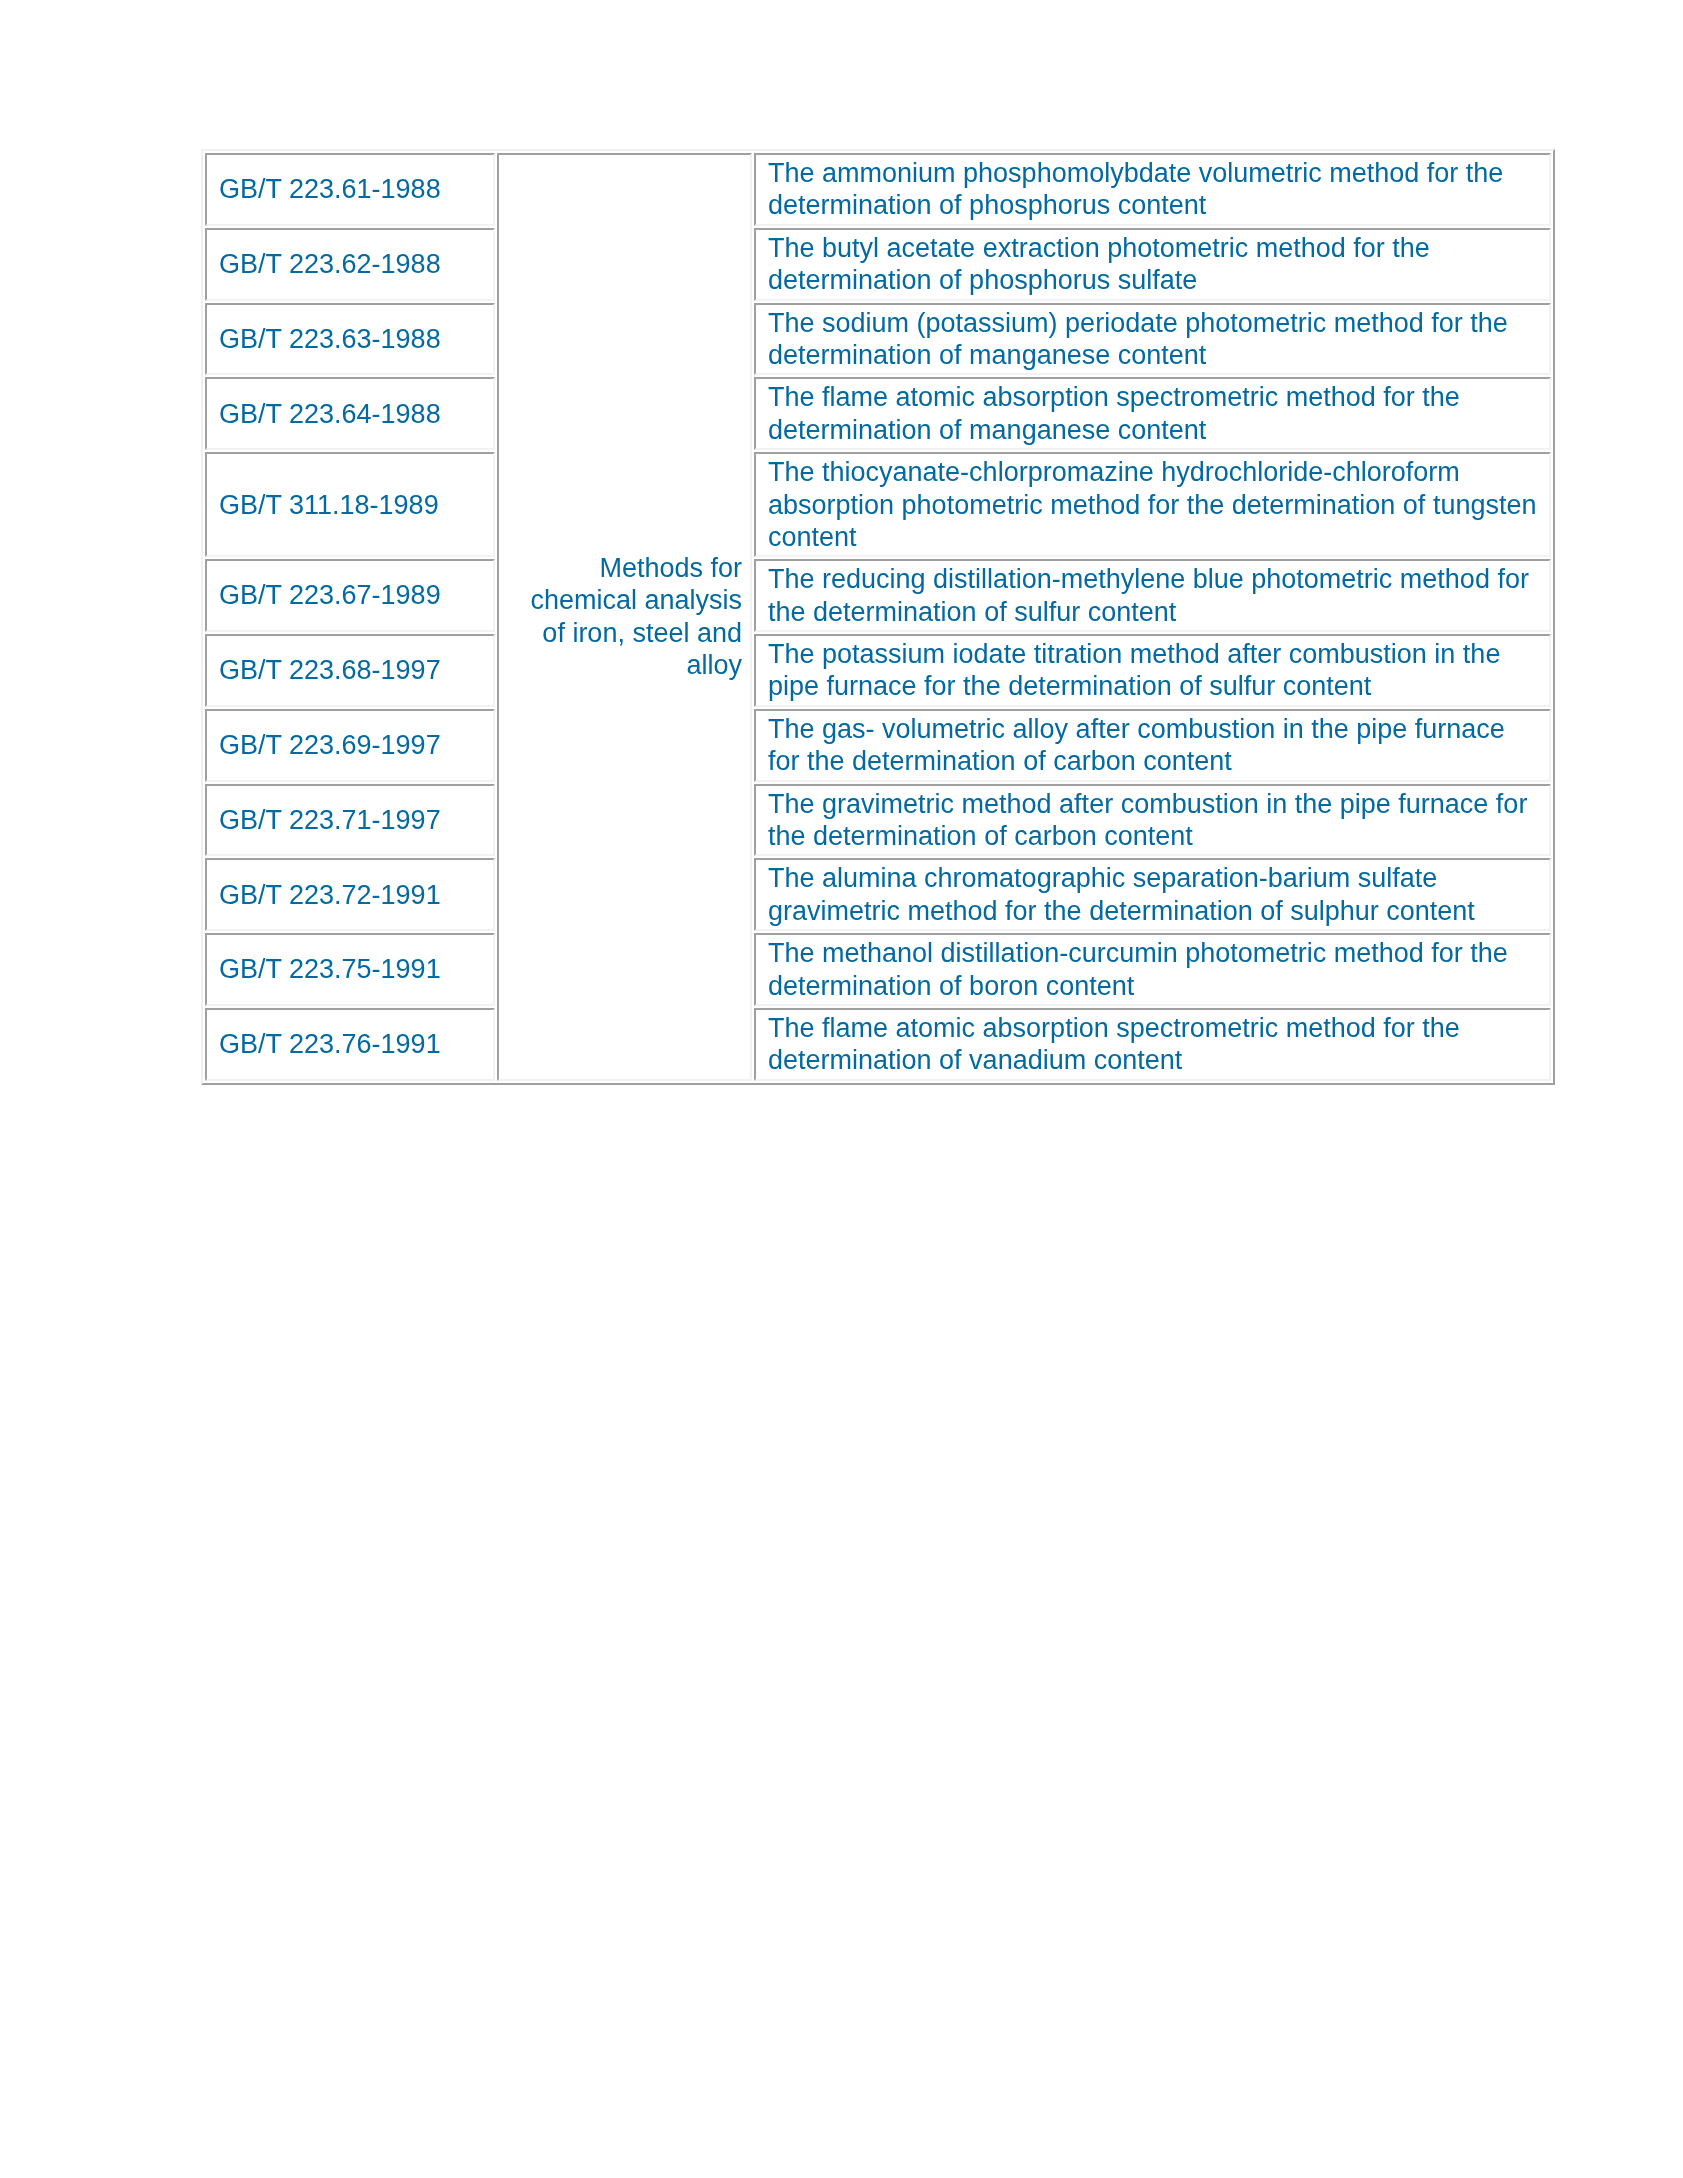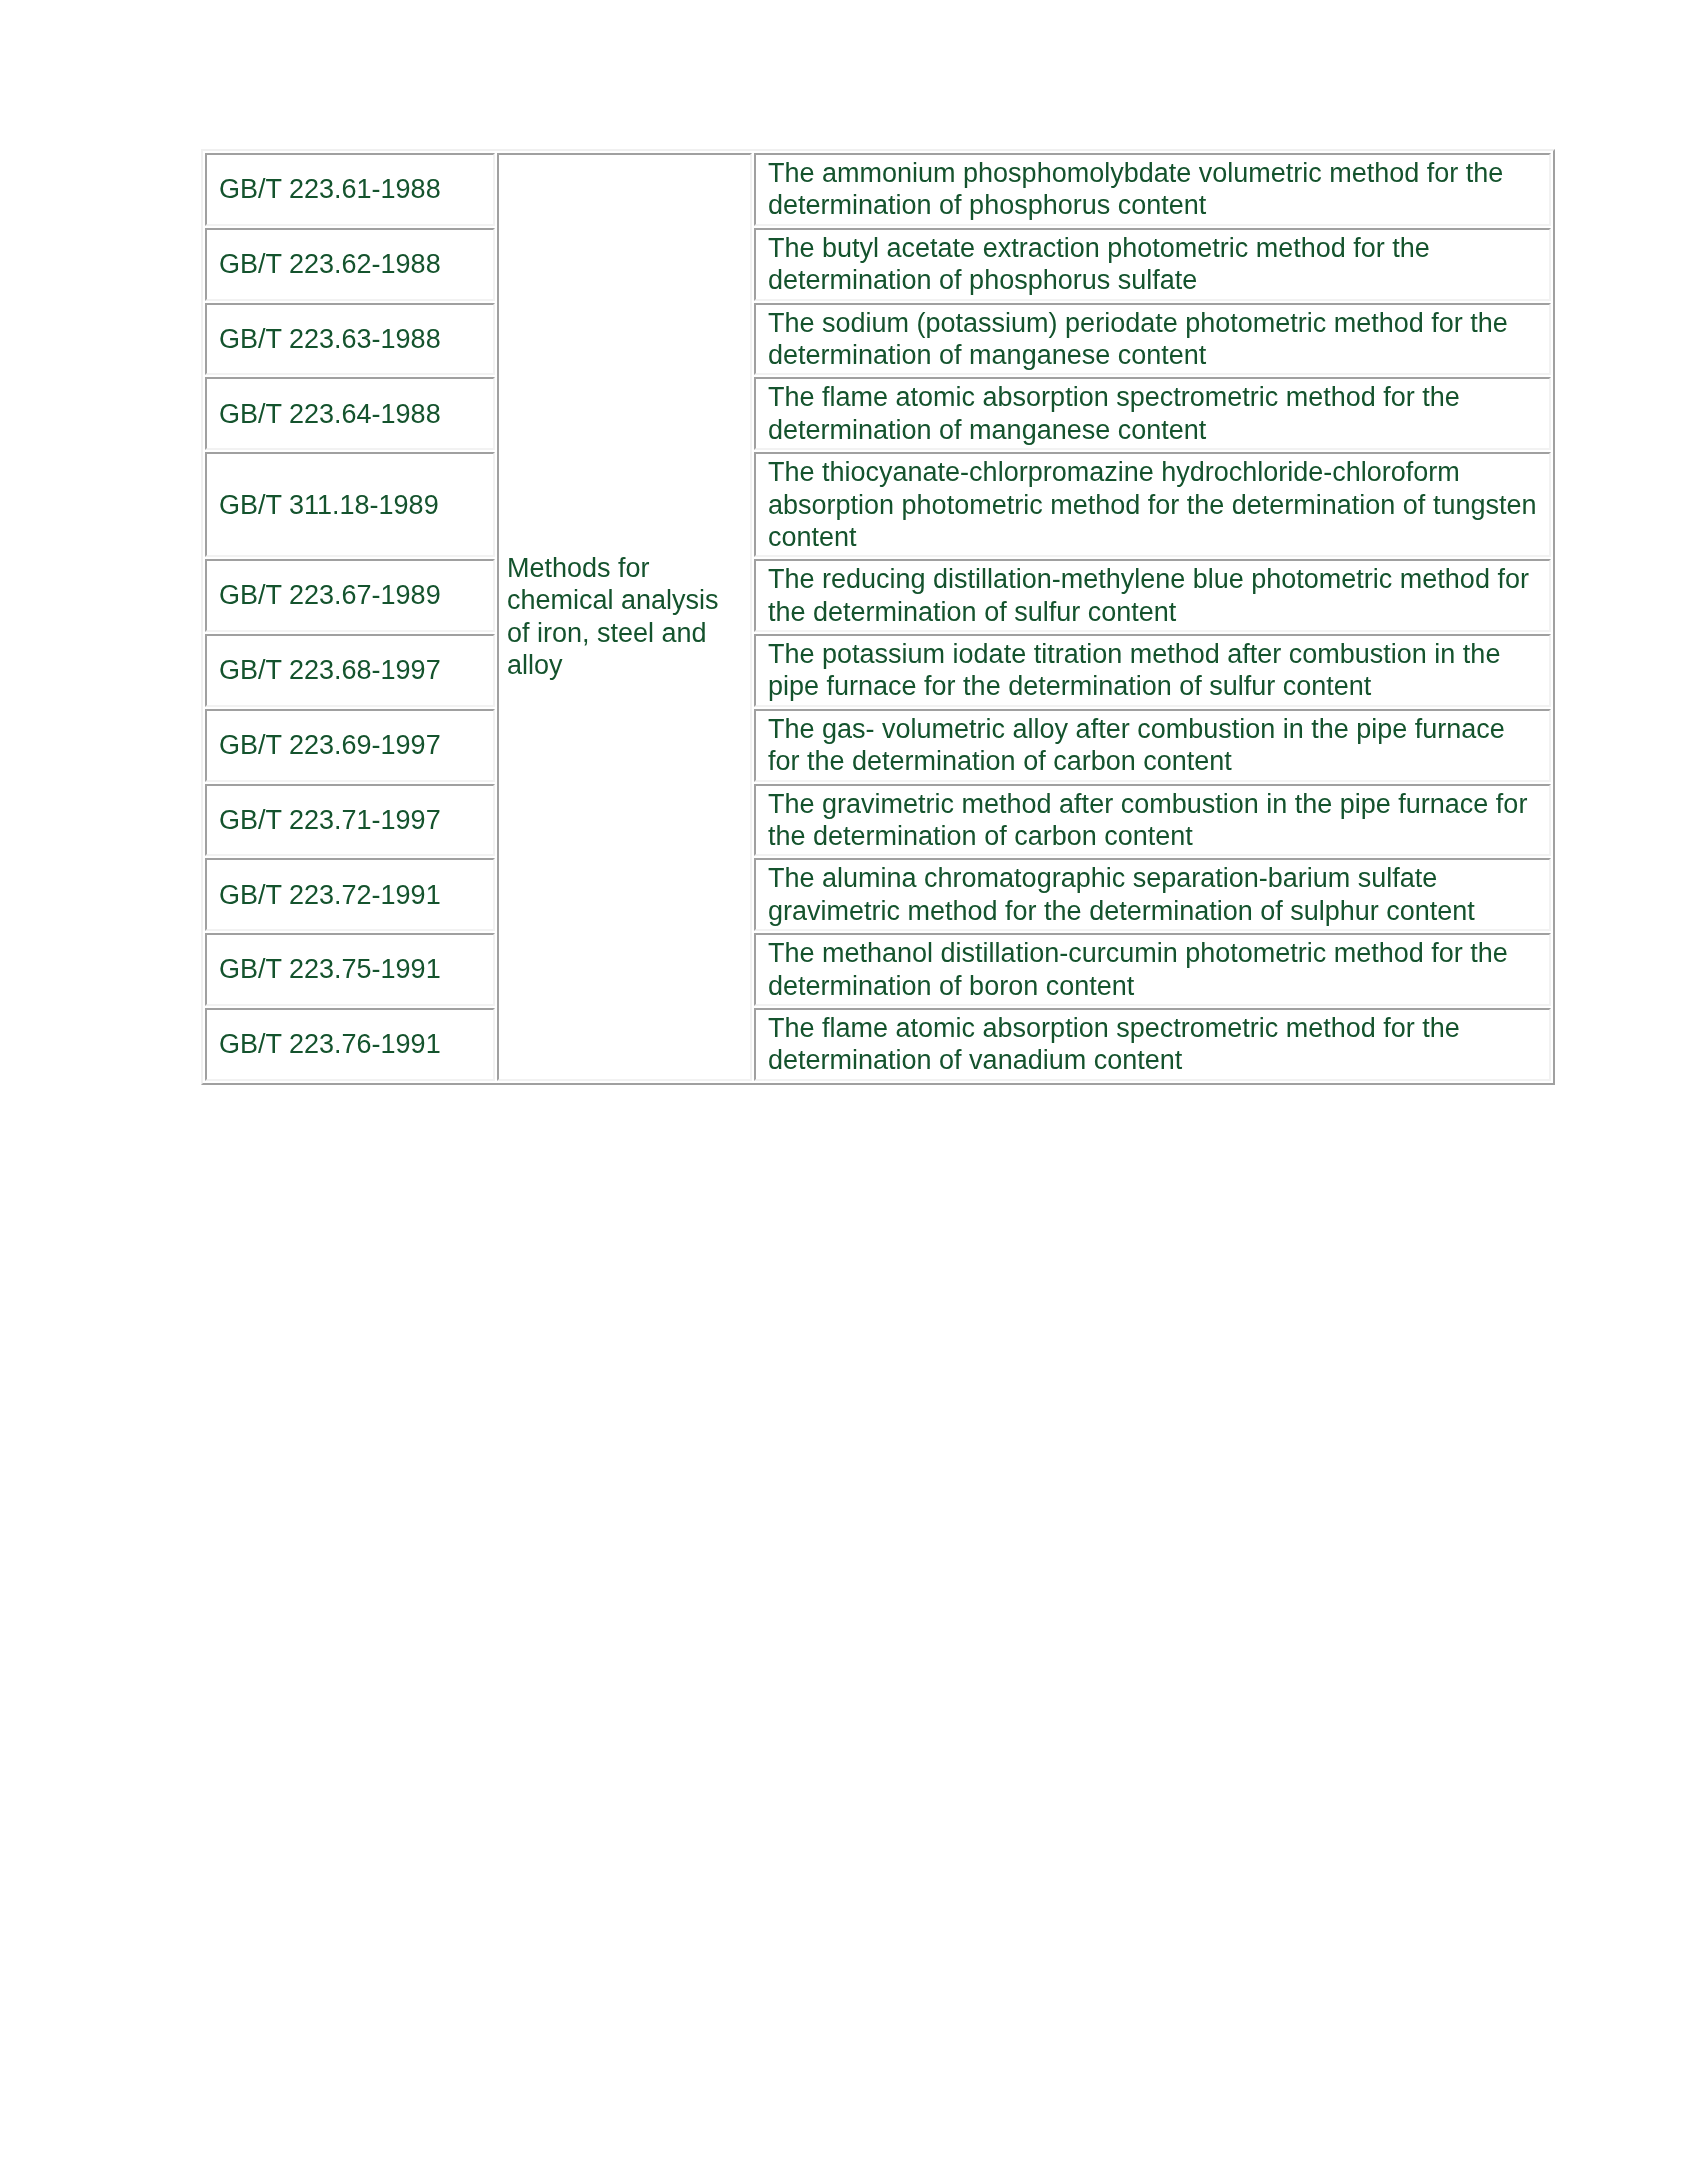--- a/index.html
+++ b/index.html
@@ -19,37 +19,37 @@
     top: 149px;
     width: 1214px;
     table-layout: fixed;
     border-collapse: separate;
     border-spacing: 2px;
     
     border: 2px solid;
     border-color: #f0f0f0 #a0a0a0 #a0a0a0 #f0f0f0;
     font-size: 27px;
     line-height: 1.2;
-    color: #14532d;
+    color: #0369a1;
   }
   td {
     box-sizing: border-box;
     
     border: 2px solid;
     border-color: #a0a0a0 #f2f2f2 #f2f2f2 #a0a0a0;
     vertical-align: middle;
     padding: 2px 10px 2px 12px;
     overflow: hidden;
     background: #ffffff;
   }
   tr td { height: 69px; }
   tr.tall td { height: 99px; }
   td.standard-cell { white-space: nowrap; }
   td.category-cell {
-    text-align: left;
+    text-align: right;
     padding: 0 8px;
     vertical-align: middle;
   }
 </style>
 </head>
 <body>
 
 <table class="doc-table">
   <colgroup>
     <col style="width:290px">

